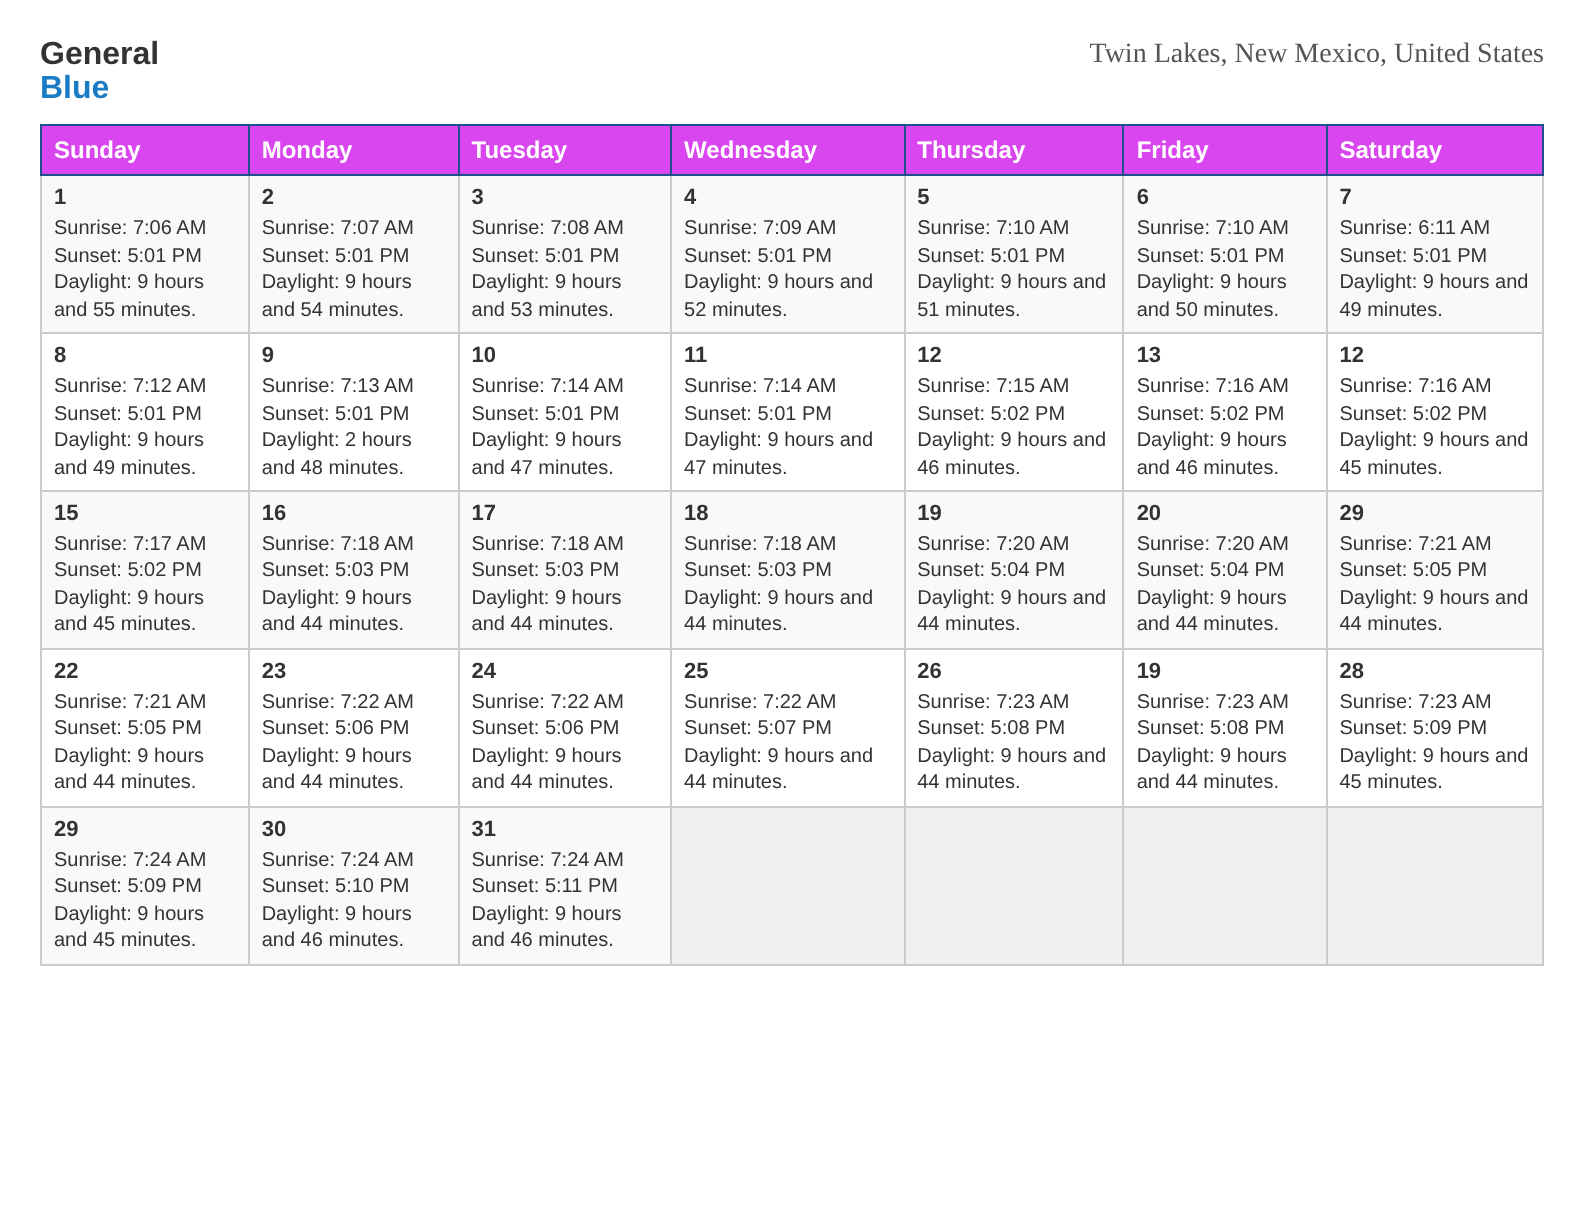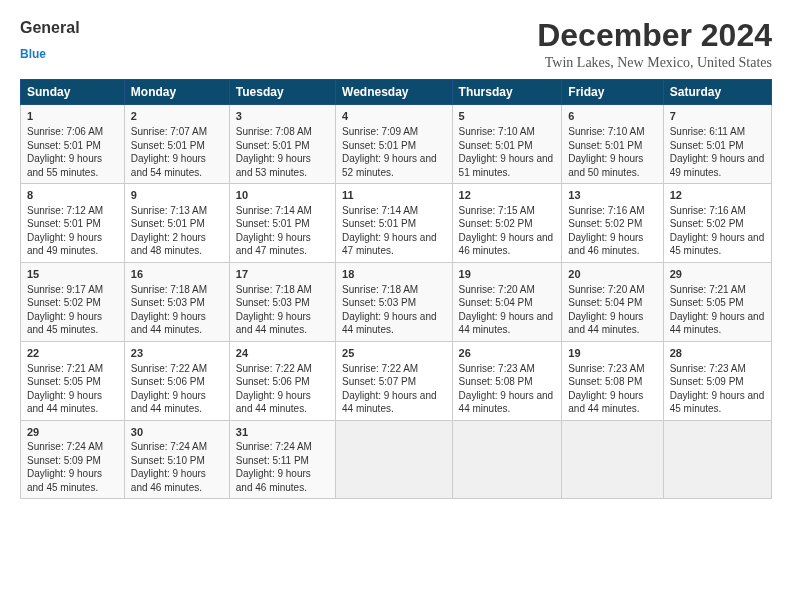--- a/index.html
+++ b/index.html
@@ -17,21 +17,21 @@
     }
     .header {
       display: flex;
       justify-content: space-between;
       align-items: flex-start;
       margin-bottom: 8px;
     }
     .logo {
       display: flex;
       align-items: center;
-      gap: 12px;
+      gap: 0px;
       justify-content: flex-end;
     }
     .title-block {
       text-align: right;
     }
     .main-title {
       font-size: 32px;
       font-weight: bold;
       color: #333;
       line-height: 1.1;
@@ -41,21 +41,21 @@
       color: #555;
       margin-top: 2px;
       font-family: Liberation Serif, serif;
     }
     table {
       width: 100%;
       border-collapse: collapse;
       font-size: 10.5px;
     }
     thead tr th {
-      background: #0c4a6e;
+      background: #d946ef;
       color: #fff;
       font-weight: bold;
       font-size: 12px;
       padding: 5px 6px;
       border: 1px solid #1e4f8a;
       text-align: left;
     }
     tbody tr td {
       padding: 4px 6px;
       border: 1px solid #ccc;
@@ -82,24 +82,23 @@
   </style>
 </head>
 <body>
 
 <div class="page">
   <div class="header">
     <div class="logo">
   <div style="font-size:16px;font-weight:bold;line-height:1.2;color:#333;">
     General
   </div>
-  <div style="font-size:12px;font-weight:bold;color:#1a7cc4;line-height:1.2;margin-top:-2px;">Blue</div>
+  <div style="font-size:16px;font-weight:bold;color:#1a7cc4;line-height:1.2;margin-top:-2px;">Blue</div>
 </div>
     <div class="title-block">
-      <div class="main-title">December 2024</div>
       <div class="subtitle">Twin Lakes, New Mexico, United States</div>
     </div>
   </div>
 
   <table>
     <thead>
       <tr>
         <th>Sunday</th>
         <th>Monday</th>
         <th>Tuesday</th>
@@ -122,21 +121,21 @@
         <tr>
           <td><span class="day-num">8</span><span>Sunrise: 7:12 AM</span><br><span>Sunset: 5:01 PM</span><br><span>Daylight: 9 hours and 49 minutes.</span></td>
           <td><span class="day-num">9</span><span>Sunrise: 7:13 AM</span><br><span>Sunset: 5:01 PM</span><br><span>Daylight: 2 hours and 48 minutes.</span></td>
           <td><span class="day-num">10</span><span>Sunrise: 7:14 AM</span><br><span>Sunset: 5:01 PM</span><br><span>Daylight: 9 hours and 47 minutes.</span></td>
           <td><span class="day-num">11</span><span>Sunrise: 7:14 AM</span><br><span>Sunset: 5:01 PM</span><br><span>Daylight: 9 hours and 47 minutes.</span></td>
           <td><span class="day-num">12</span><span>Sunrise: 7:15 AM</span><br><span>Sunset: 5:02 PM</span><br><span>Daylight: 9 hours and 46 minutes.</span></td>
           <td><span class="day-num">13</span><span>Sunrise: 7:16 AM</span><br><span>Sunset: 5:02 PM</span><br><span>Daylight: 9 hours and 46 minutes.</span></td>
           <td><span class="day-num">12</span><span>Sunrise: 7:16 AM</span><br><span>Sunset: 5:02 PM</span><br><span>Daylight: 9 hours and 45 minutes.</span></td>
         </tr>
         <tr>
-          <td><span class="day-num">15</span><span>Sunrise: 9:17 AM</span><br><span>Sunset: 5:02 PM</span><br><span>Daylight: 9 hours and 45 minutes.</span></td>
+          <td><span class="day-num">15</span><span>Sunrise: 7:17 AM</span><br><span>Sunset: 5:02 PM</span><br><span>Daylight: 9 hours and 45 minutes.</span></td>
           <td><span class="day-num">16</span><span>Sunrise: 7:18 AM</span><br><span>Sunset: 5:03 PM</span><br><span>Daylight: 9 hours and 44 minutes.</span></td>
           <td><span class="day-num">17</span><span>Sunrise: 7:18 AM</span><br><span>Sunset: 5:03 PM</span><br><span>Daylight: 9 hours and 44 minutes.</span></td>
           <td><span class="day-num">18</span><span>Sunrise: 7:18 AM</span><br><span>Sunset: 5:03 PM</span><br><span>Daylight: 9 hours and 44 minutes.</span></td>
           <td><span class="day-num">19</span><span>Sunrise: 7:20 AM</span><br><span>Sunset: 5:04 PM</span><br><span>Daylight: 9 hours and 44 minutes.</span></td>
           <td><span class="day-num">20</span><span>Sunrise: 7:20 AM</span><br><span>Sunset: 5:04 PM</span><br><span>Daylight: 9 hours and 44 minutes.</span></td>
           <td><span class="day-num">29</span><span>Sunrise: 7:21 AM</span><br><span>Sunset: 5:05 PM</span><br><span>Daylight: 9 hours and 44 minutes.</span></td>
         </tr>
         <tr>
           <td><span class="day-num">22</span><span>Sunrise: 7:21 AM</span><br><span>Sunset: 5:05 PM</span><br><span>Daylight: 9 hours and 44 minutes.</span></td>
           <td><span class="day-num">23</span><span>Sunrise: 7:22 AM</span><br><span>Sunset: 5:06 PM</span><br><span>Daylight: 9 hours and 44 minutes.</span></td>

